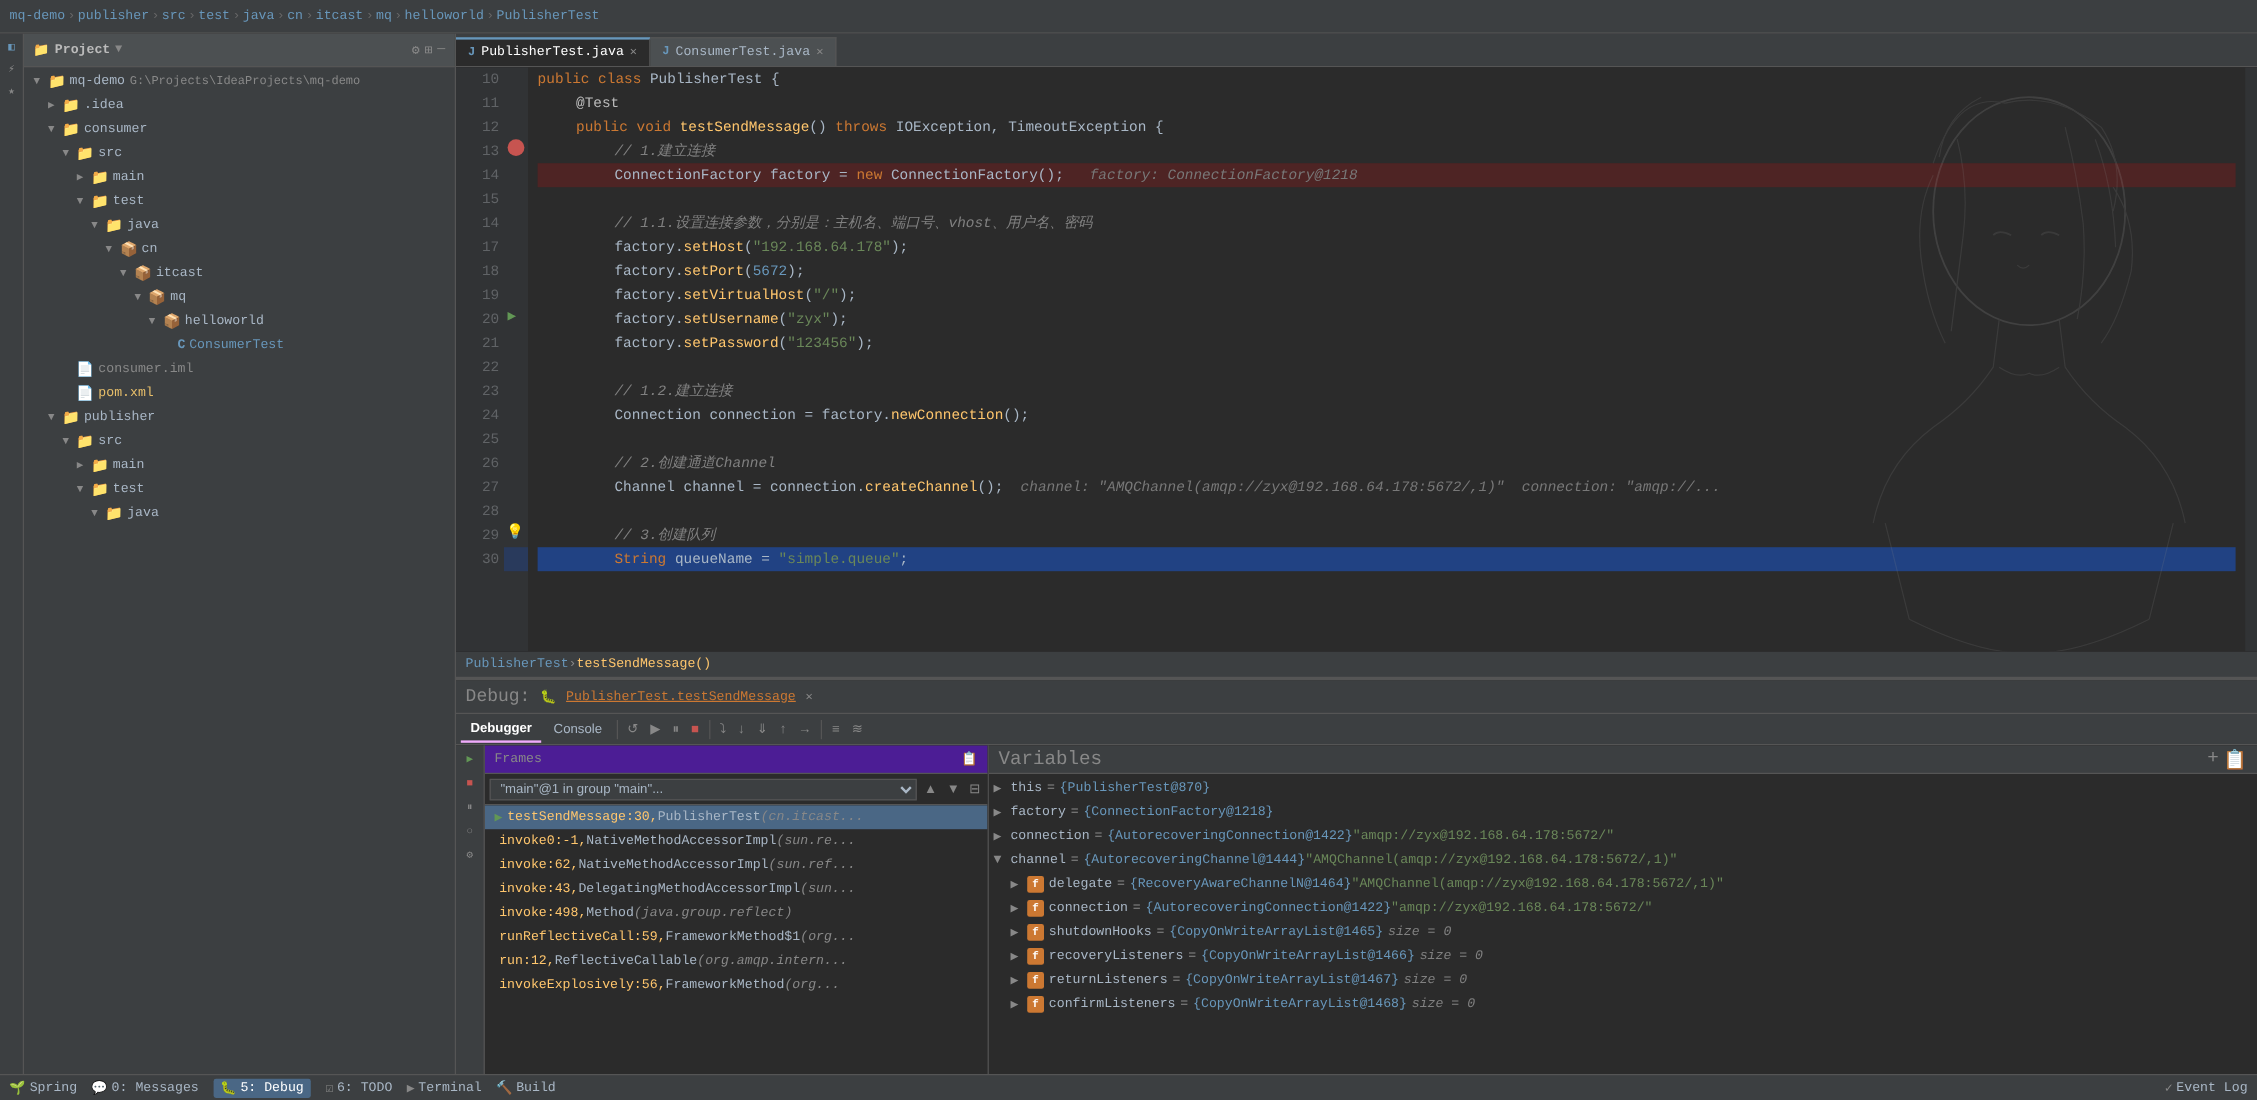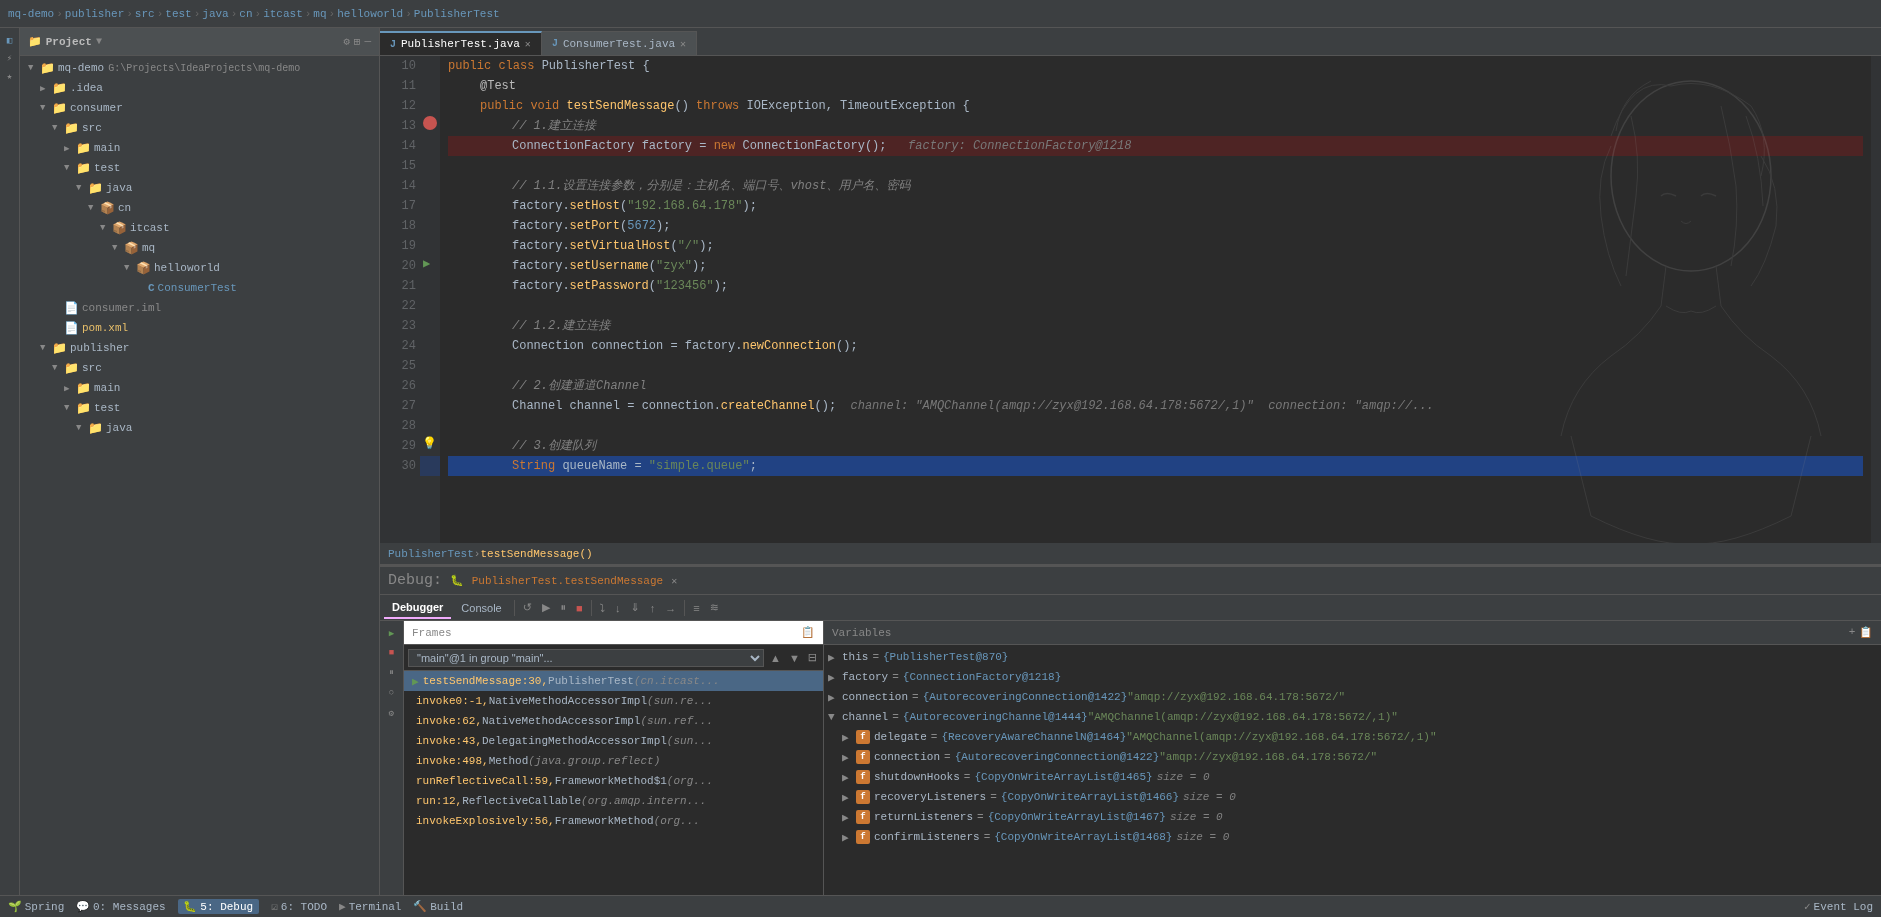--- a/index.html
+++ b/index.html
@@ -244,20 +244,21 @@
     .debug-header .debug-label {
       font-size: 15px;
       color: #888;
     }
     .debug-header .debug-session {
       font-size: 11px;
       color: #cc7832;
       display: flex;
       align-items: center;
       gap: 3px;
+      text-decoration: underline;
     }
     .debug-toolbar {
       height: 26px;
       background: #3c3f41;
       display: flex;
       align-items: center;
       padding: 0 4px;
       gap: 2px;
       border-bottom: 1px solid #555;
     }
@@ -319,21 +320,21 @@
     
     .frames-panel {
       width: 420px;
       border-right: 1px solid #555;
       display: flex;
       flex-direction: column;
       overflow: hidden;
     }
     .frames-header {
       height: 24px;
-      background: #ffffff;
+      background: #4c1d95;
       display: flex;
       align-items: center;
       padding: 0 8px;
       justify-content: space-between;
       border-bottom: 1px solid #555;
     }
     .frames-header span { font-size: 11px; color: #888; }
     .frames-list {
       flex: 1;
       overflow-y: auto;
@@ -364,21 +365,21 @@
     }
     .variables-header {
       height: 24px;
       background: #3c3f41;
       display: flex;
       align-items: center;
       padding: 0 8px;
       justify-content: space-between;
       border-bottom: 1px solid #555;
     }
-    .variables-header span { font-size: 11px; color: #888; }
+    .variables-header span { font-size: 16px; color: #888; }
     .variables-list {
       flex: 1;
       overflow-y: auto;
       padding: 2px 0;
     }
     .var-item {
       height: 20px;
       display: flex;
       align-items: center;
       padding: 0 4px;

